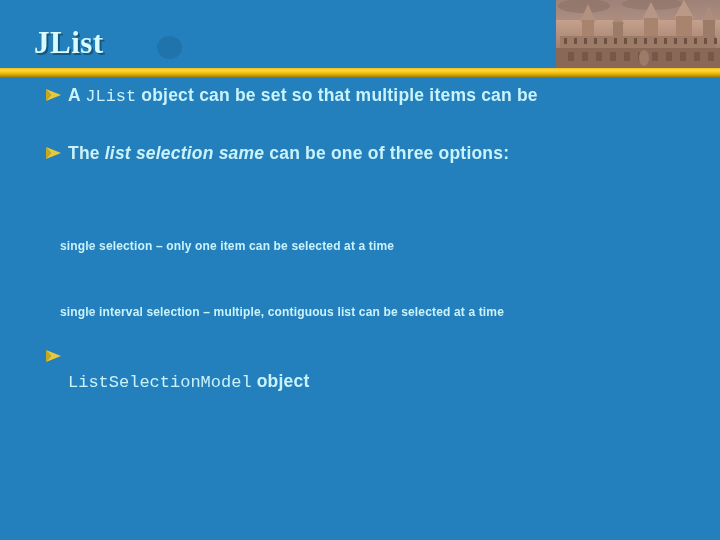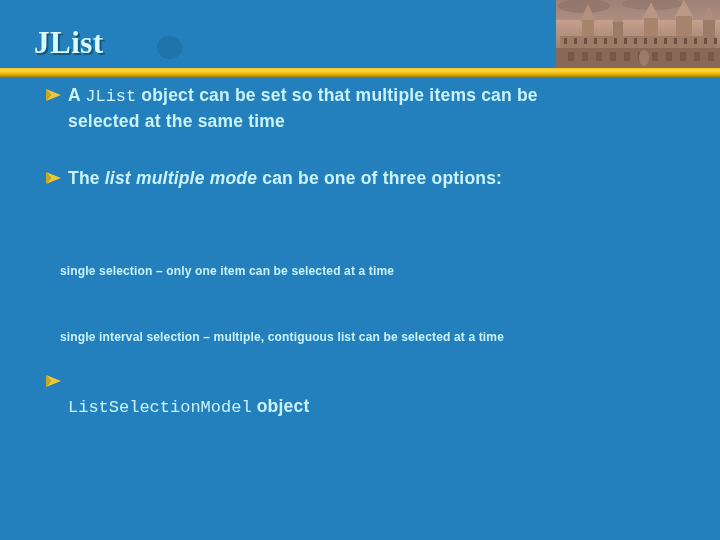--- a/index.html
+++ b/index.html
@@ -221,33 +221,32 @@
 
     <div class="bullet-l1">
       <span class="arrow">
         <svg viewBox="0 0 17 14">
           <polygon points="1,1 16,7 1,13 6,7" fill="#e9c83a"></polygon>
           <polygon points="1,1 6,7 1,13" fill="#c9a81c"></polygon>
         </svg>
       </span>
       <span>A </span><span class="mono">JList</span><span> object can be set so that multiple items can be</span>
       <br>
-      <span>selected at the same time</span>
     </div>
 
     <div class="sp-1"></div>
 
     <div class="bullet-l1">
       <span class="arrow">
         <svg viewBox="0 0 17 14">
           <polygon points="1,1 16,7 1,13 6,7" fill="#e9c83a"></polygon>
           <polygon points="1,1 6,7 1,13" fill="#c9a81c"></polygon>
         </svg>
       </span>
-      <span>The </span><span class="ital">list multiple mode</span><span> can be one of three options:</span>
+      <span>The </span><span class="ital">list selection same</span><span> can be one of three options:</span>
     </div>
 
     <div class="sp-2"></div>
 
     <div class="sub-list">
       <div class="bullet-l2">
         <span class="dot"></span>
         <span>single selection – only one item can be selected at a time</span>
       </div>
       <div class="bullet-l2">

